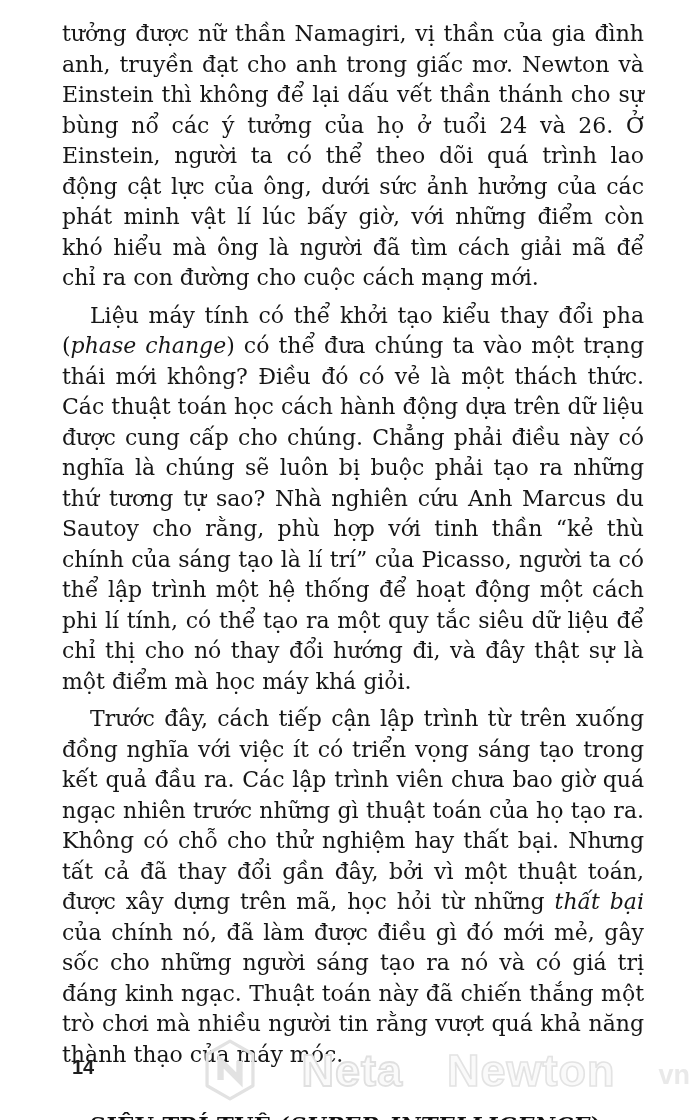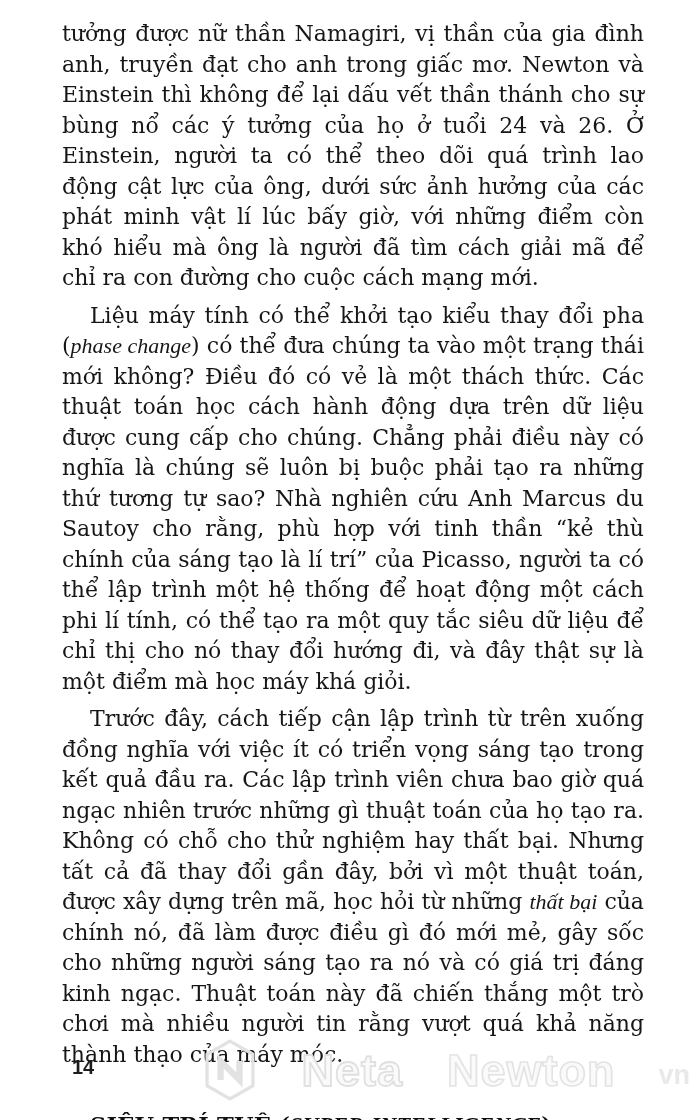--- a/index.html
+++ b/index.html
@@ -25,21 +25,21 @@
   p.body.indent { text-indent: 28px; }
   h2.heading {
     font-size: 22.5px;
     line-height: 30px;
     font-weight: bold;
     color: #111111;
     margin: 40px 0 13px 0;
     text-indent: 28px;
     letter-spacing: 0.2px;
   }
-  em { font-style: italic; font-family: Liberation Serif, serif; }
+  em { font-style: italic; }
 
   .page-number {
     position: absolute;
     left: 57px; top: 1056px;
     font-family: Liberation Sans, sans-serif;
     font-weight: 700;
     font-size: 20px;
     color: #1d1d1d;
     margin-left: 15px;
   }

